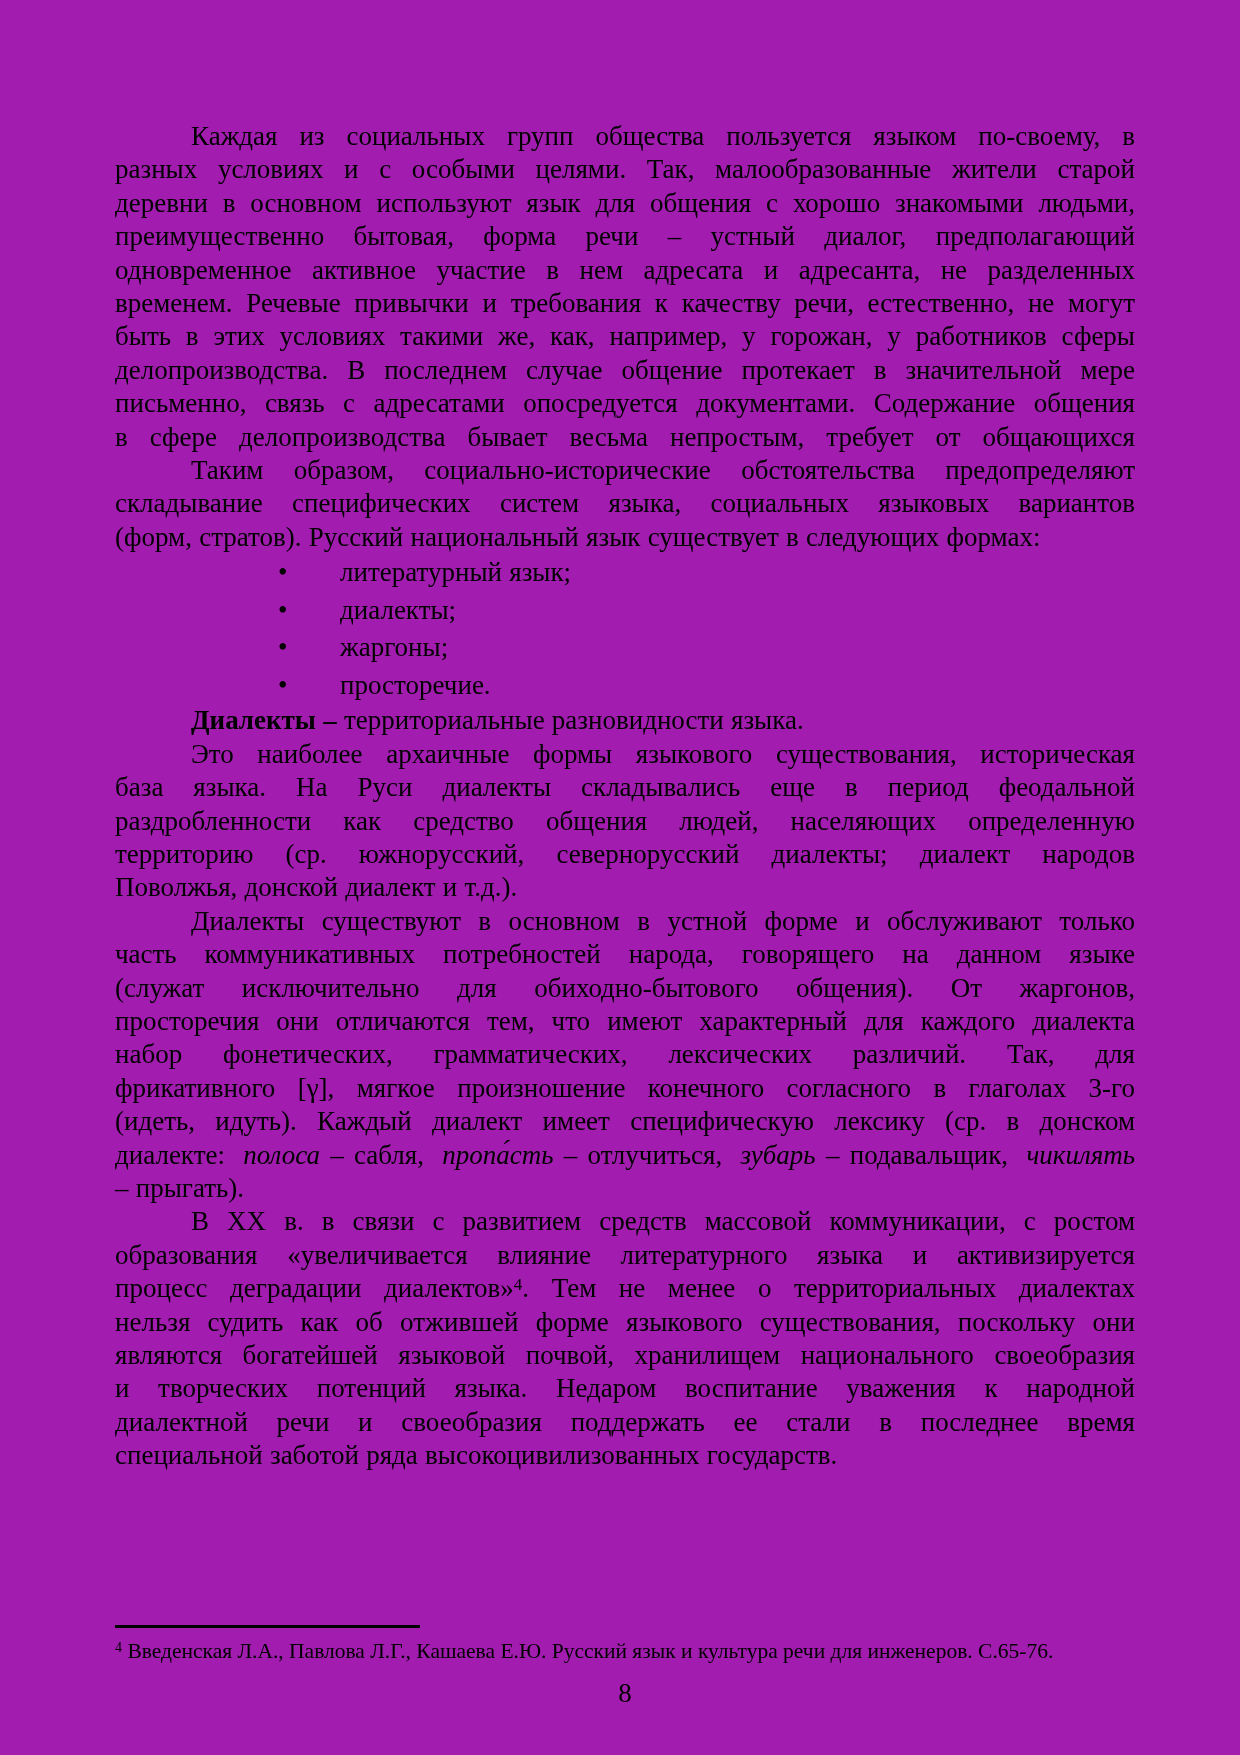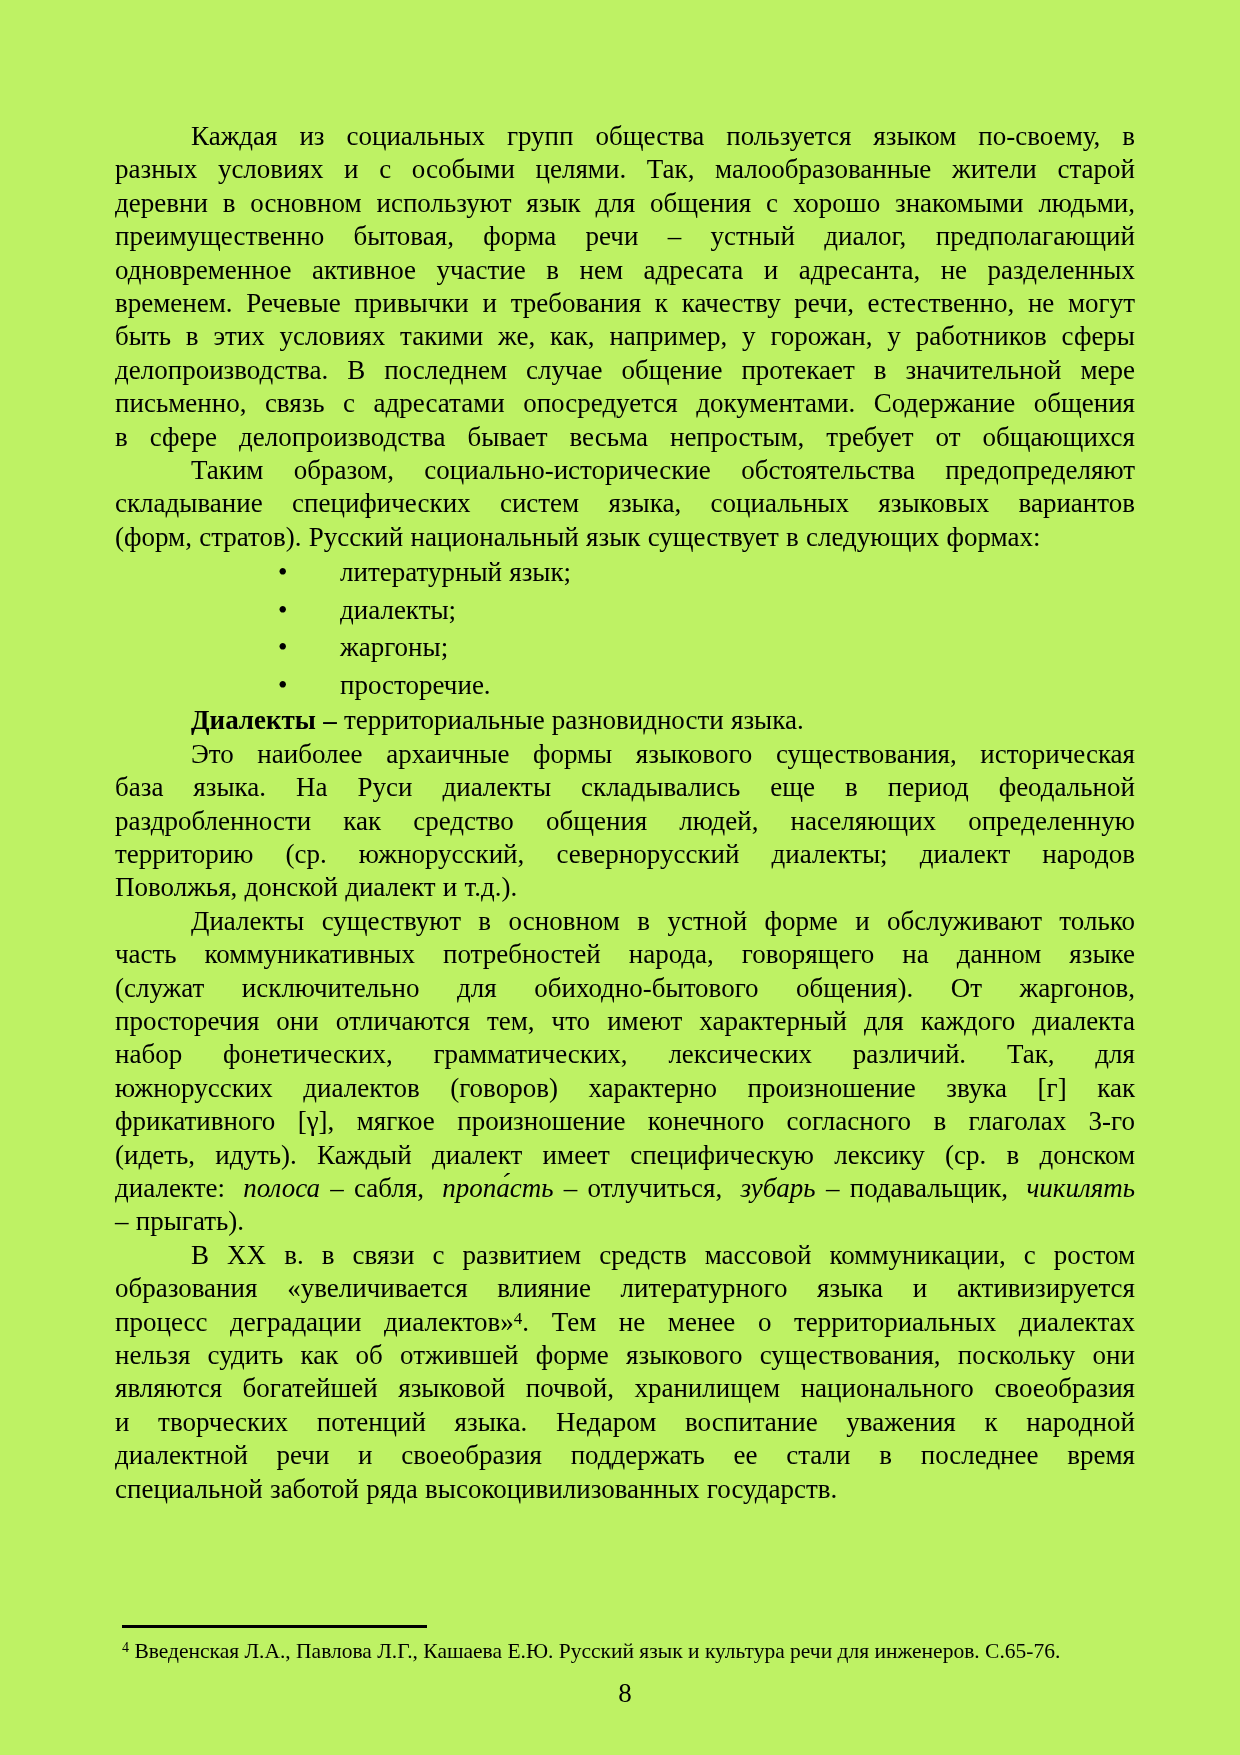--- a/index.html
+++ b/index.html
@@ -1,21 +1,21 @@
 <!DOCTYPE html>
 <html><head>
 <meta charset="utf-8">
 <style>
   html,body { margin:0; padding:0; background:#ffffff; }
   body {
     width:1240px; height:1755px;
     font-family:"Liberation Serif", serif;
     color:#000;
   }
-  .page { position:relative; width:1240px; height:1755px; background:#bef264; overflow:hidden; }
+  .page { position:relative; width:1240px; height:1755px; background:#a21caf; overflow:hidden; }
 
   .textblock {
     position:absolute; left:115px; top:120px; width:1020px;
     font-size:27px; line-height:33.4px;
     word-spacing:0.5px;
   }
   .line { text-align:justify; text-align-last:justify; }
   .line.last { text-align-last:left; }
   .line.first { text-indent:76px; }
 
@@ -23,21 +23,21 @@
     position:relative; padding-left:225px; line-height:37.5px;
     text-align-last:left;
   }
   .bullet-item .dot { position:absolute; left:163px; top:0; }
 
   .b { font-weight:bold; }
   .i { font-style:italic;margin-left:8px; }
   .u { text-underline-offset:3px; }
   .sup { font-size:17px; vertical-align:7px; line-height:0; }
 
-  .footer { position:absolute; left:115px; top:1625px; width:1020px;margin-left:7px; }
+  .footer { position:absolute; left:115px; top:1625px; width:1020px; }
   .sep { width:305px; height:0; border-top:3px solid #000; }
   .fn { font-size:21.5px; line-height:26px; margin-top:10px; }
   .fn .sup { font-size:14px; vertical-align:6px; }
 
   .pagenum {
     position:absolute; top:1678px; left:115px; width:1020px;
     text-align:center; font-size:27px;
   }
 </style>
 </head>
@@ -83,21 +83,20 @@
       <div class="line">территорию (ср. южнорусский, севернорусский диалекты; диалект народов</div>
       <div class="line last">Поволжья, донской диалект и т.д.).</div>
     </div>
 
     <div>
       <div class="line first">Диалекты существуют в основном в устной форме и обслуживают только</div>
       <div class="line">часть коммуникативных потребностей народа, говорящего на данном языке</div>
       <div class="line">(служат исключительно для обиходно-бытового общения). От жаргонов,</div>
       <div class="line">просторечия они отличаются тем, что имеют характерный для каждого диалекта</div>
       <div class="line">набор фонетических, грамматических, лексических различий. Так, для</div>
-      <div class="line">южнорусских диалектов (говоров) характерно произношение звука [г] как</div>
       <div class="line">фрикативного [γ], мягкое произношение конечного согласного в глаголах 3-го</div>
       <div class="line"><span>(иде</span><span class="u">ть</span><span>, иду</span><span class="u">ть</span><span>). Каждый диалект имеет специфическую лексику (ср. в донском</span></div>
       <div class="line"><span>диалекте: </span><span class="i">полоса</span><span> – сабля, </span><span class="i">пропа́сть</span><span> – отлучиться, </span><span class="i">зубарь</span><span> – подавальщик, </span><span class="i">чикилять</span></div>
       <div class="line last">– прыгать).</div>
     </div>
 
     <div>
       <div class="line first">В XX в. в связи с развитием средств массовой коммуникации, с ростом</div>
       <div class="line">образования «увеличивается влияние литературного языка и активизируется</div>
       <div class="line"><span>процесс деградации диалектов»</span><span class="sup">4</span><span>. Тем не менее о территориальных диалектах</span></div>

